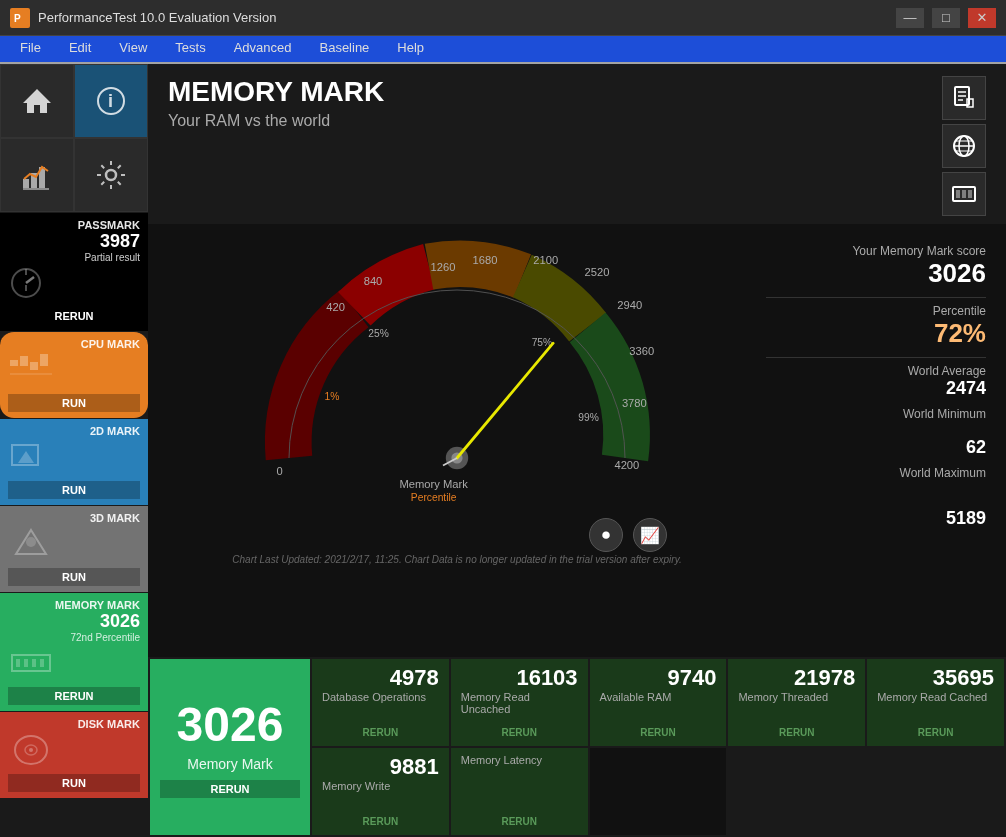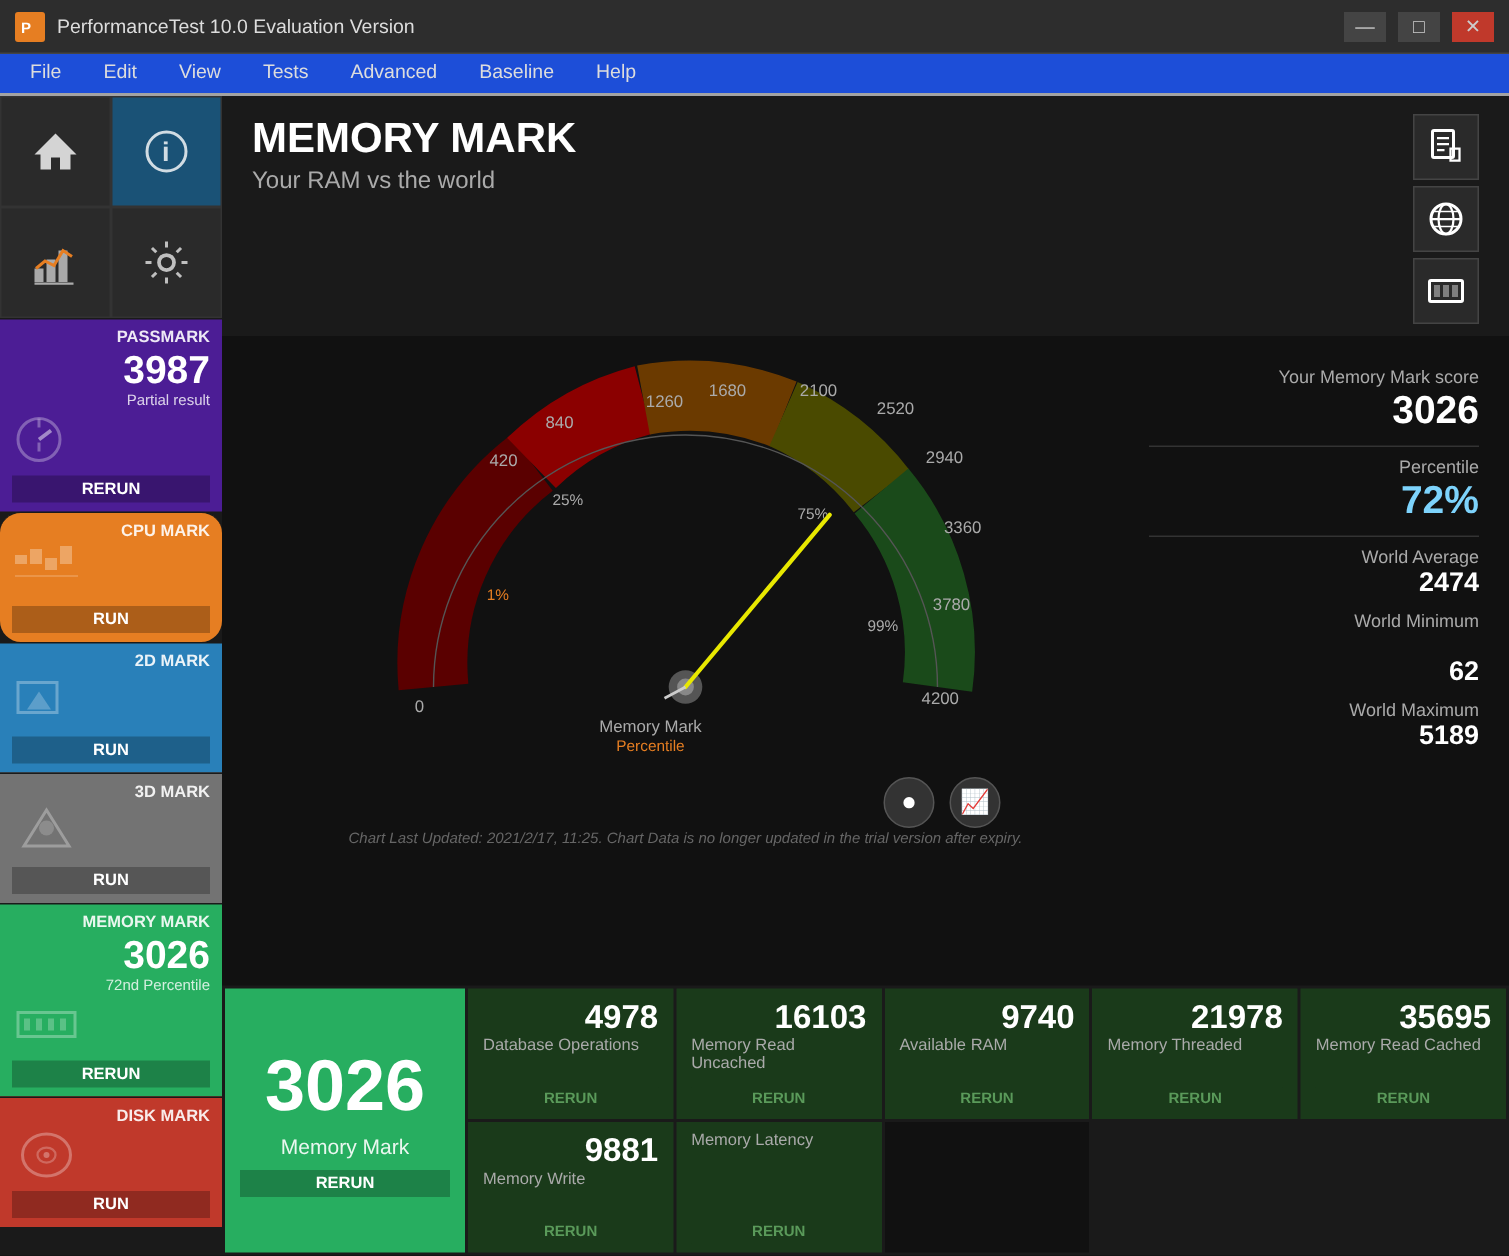--- a/index.html
+++ b/index.html
@@ -101,21 +101,21 @@
     .sidebar-card.memory { background: #27ae60; }
     .sidebar-card.disk { background: #c0392b; }
 
     .sidebar-card-label {
       font-size: 11px;
       font-weight: bold;
       text-align: right;
       color: rgba(255,255,255,0.9);
     }
     .sidebar-card-score {
-      font-size: 26px;
+      font-size: 18px;
       font-weight: bold;
       text-align: right;
       color: white;
     }
     .sidebar-card-sub {
       font-size: 10px;
       text-align: right;
       color: rgba(255,255,255,0.8);
     }
     .sidebar-card-icon-area {
@@ -213,21 +213,21 @@
       font-size: 12px;
       color: #aaa;
       text-align: right;
     }
     .stats-value {
       font-size: 26px;
       font-weight: bold;
       color: white;
       text-align: right;
     }
-    .stats-value.orange { color: #7dd3fc; }
+    .stats-value.orange { color: #fdba74; }
     .stats-divider { border-top: 1px solid #333; margin: 6px 0; }
 
     
     .bottom-section {
       background: #1a1a1a;
       height: 180px;
       display: flex;
       gap: 2px;
       padding: 2px;
     }
@@ -383,21 +383,21 @@
         </svg>
       </div>
       <div class="sidebar-icon-btn">
         <svg width="32" height="32" viewBox="0 0 32 32">
           <circle cx="16" cy="16" r="5" fill="none" stroke="white" stroke-width="2.5" opacity="0.7"></circle>
           <path d="M16,2 L16,6 M16,26 L16,30 M2,16 L6,16 M26,16 L30,16 M6.3,6.3 L9.2,9.2 M22.8,22.8 L25.7,25.7 M25.7,6.3 L22.8,9.2 M9.2,22.8 L6.3,25.7" stroke="white" stroke-width="2" opacity="0.7"></path>
         </svg>
       </div>
     </div>
 
-    <div class="sidebar-card" style="background:#4c1d95;">
+    <div class="sidebar-card" style="background:#000000;">
       <div class="sidebar-card-label">PASSMARK</div>
       <div class="sidebar-card-score">3987</div>
       <div class="sidebar-card-sub">Partial result</div>
       <div class="sidebar-card-icon-area">
         <svg width="36" height="36" viewBox="0 0 36 36">
           <circle cx="18" cy="18" r="14" fill="none" stroke="white" stroke-width="2" opacity="0.5"></circle>
           <line x1="18" y1="4" x2="18" y2="10" stroke="white" stroke-width="2" opacity="0.5"></line>
           <line x1="18" y1="26" x2="18" y2="20" stroke="white" stroke-width="2" opacity="0.5" transform="rotate(0,18,18)"></line>
           <line x1="18" y1="18" x2="26" y2="12" stroke="white" stroke-width="2.5" opacity="0.8"></line>
         </svg>
@@ -587,21 +587,21 @@
         <div class="stats-row">
           <div class="stats-label">World Average</div>
           <div class="stats-value" style="font-size:18px;">2474</div>
         </div>
         <div class="stats-row">
           <div class="stats-label">World Minimum</div>
           <div class="stats-value" style="font-size:18px;margin-top:16px;">62</div>
         </div>
         <div class="stats-row">
           <div class="stats-label">World Maximum</div>
-          <div class="stats-value" style="font-size:18px;">5189</div>
+          <div class="stats-value" style="font-size:18px;margin-top:28px;">5189</div>
         </div>
       </div>
     </div>
 
     <div class="bottom-section">
 
       <div class="big-tile">
         <div class="big-tile-score">3026</div>
         <div class="big-tile-label">Memory Mark</div>
         <div class="big-tile-btn">RERUN</div>

